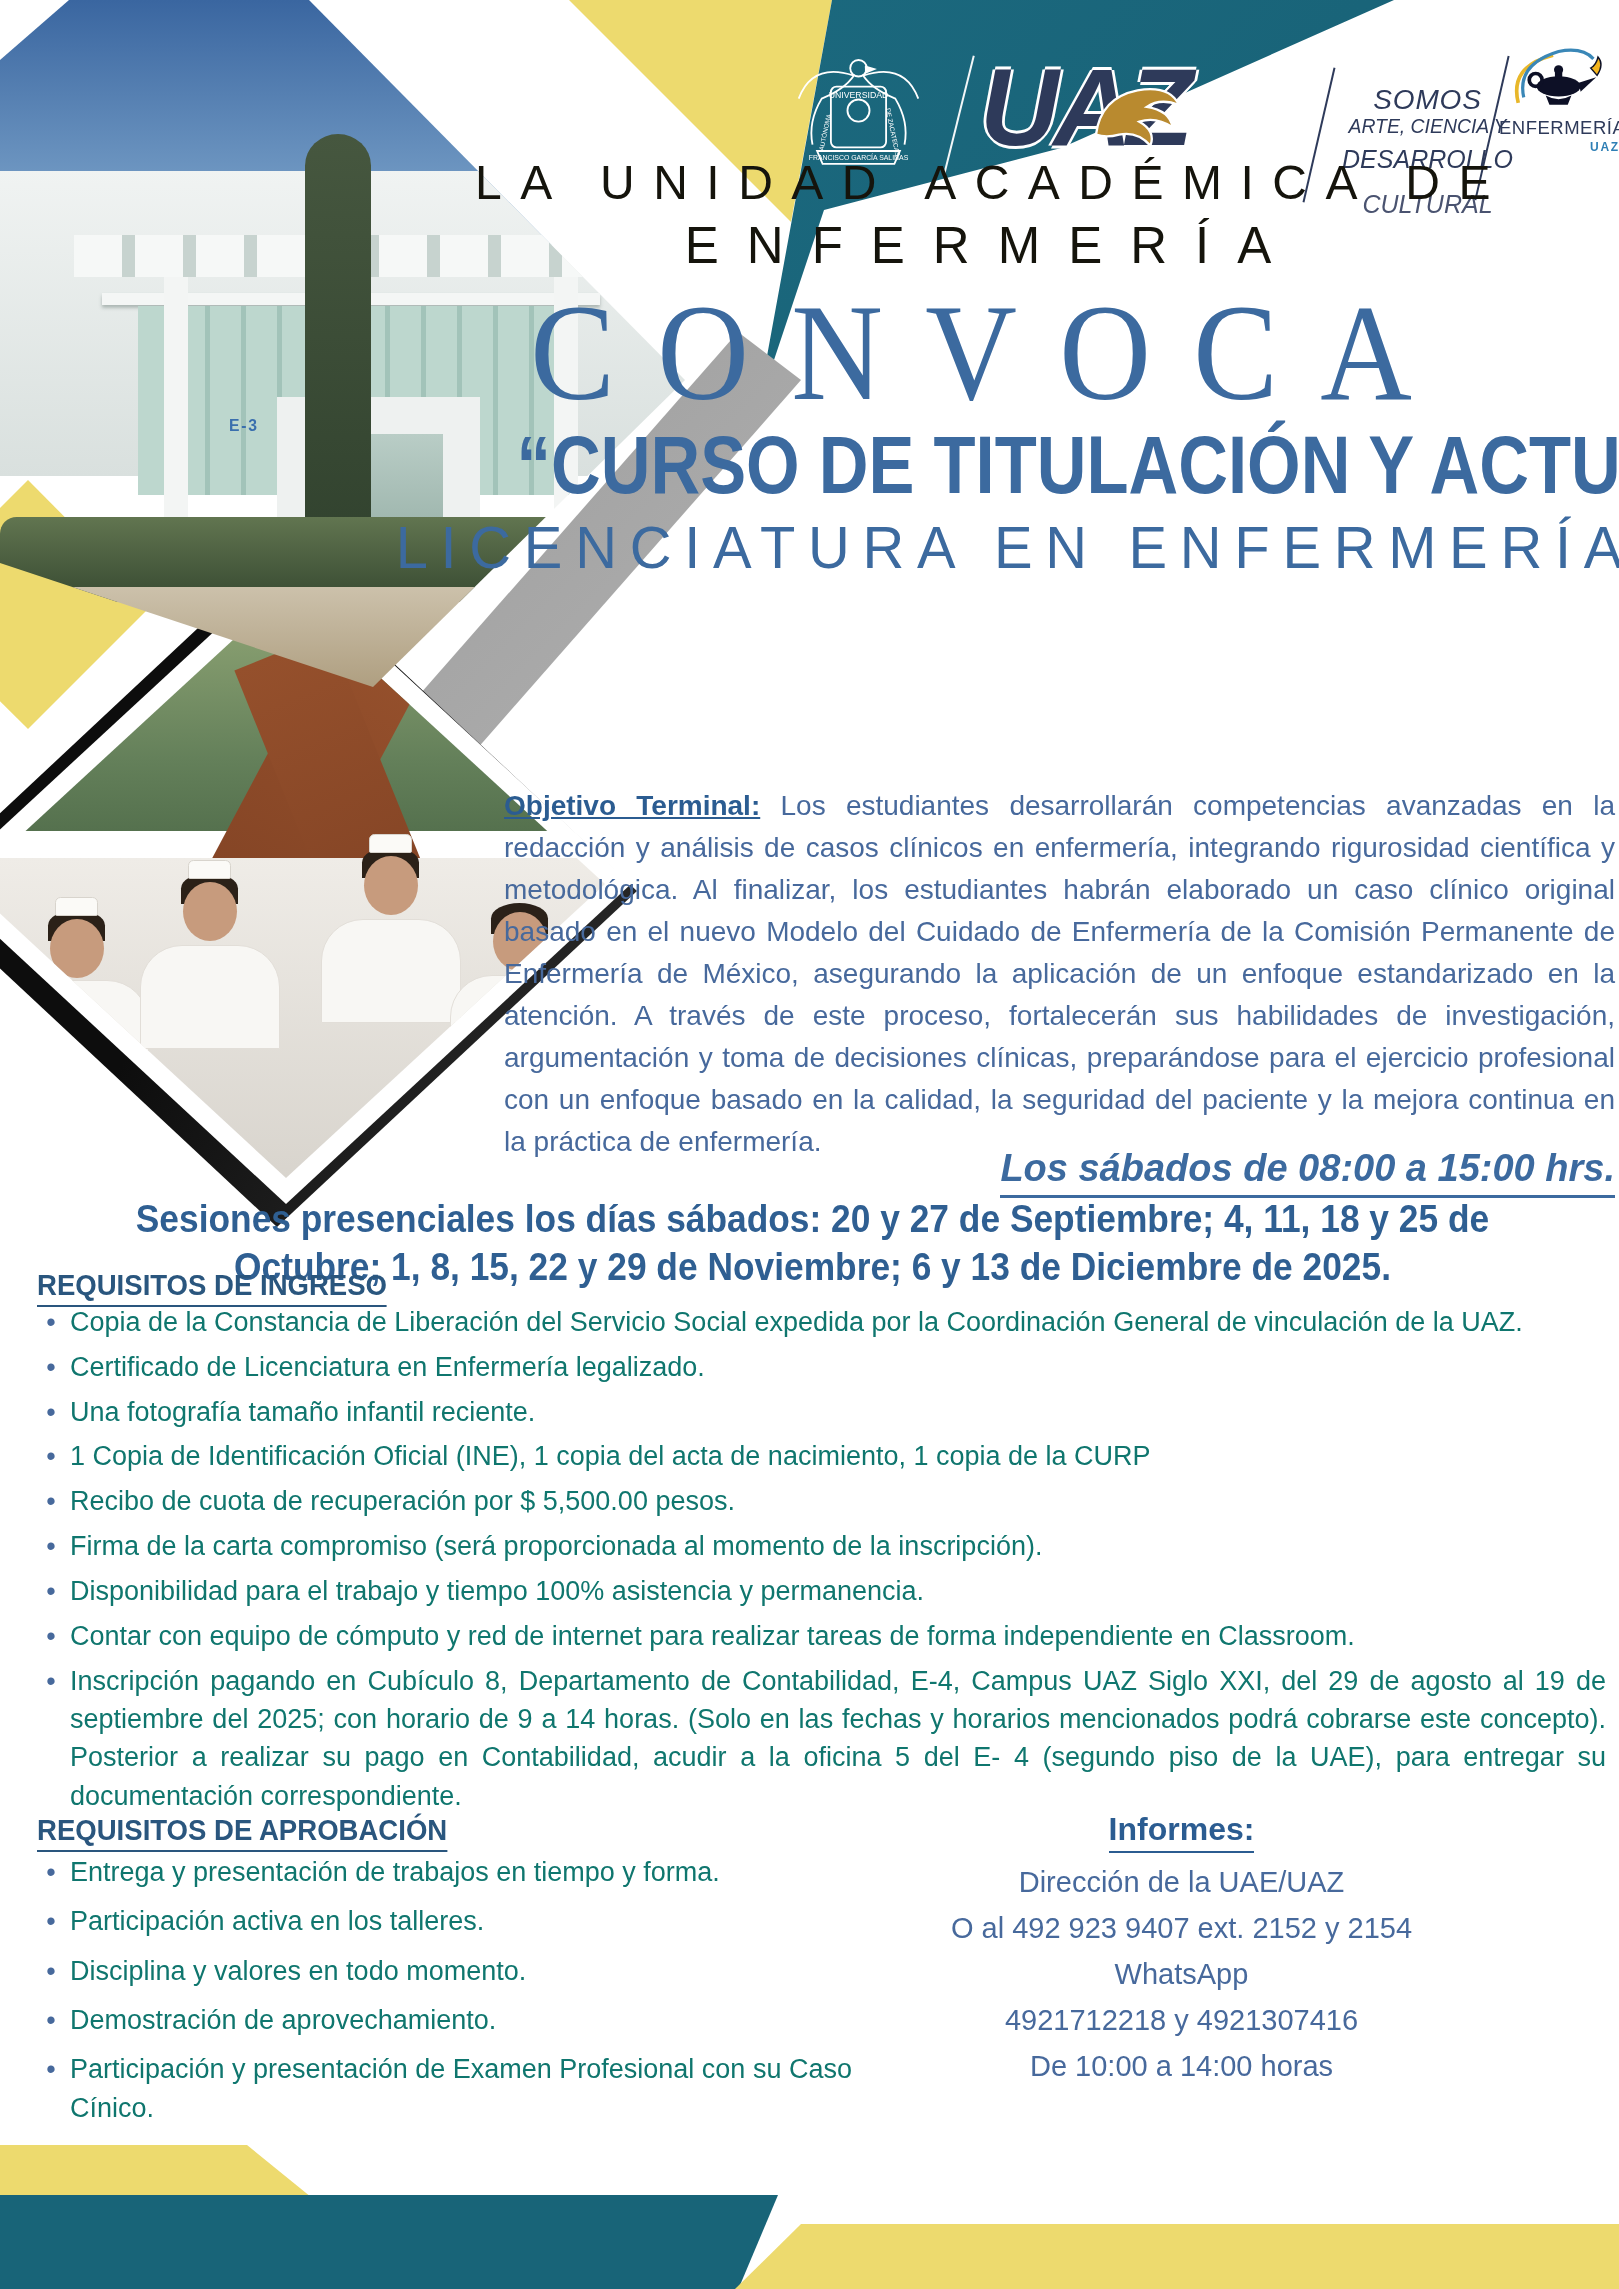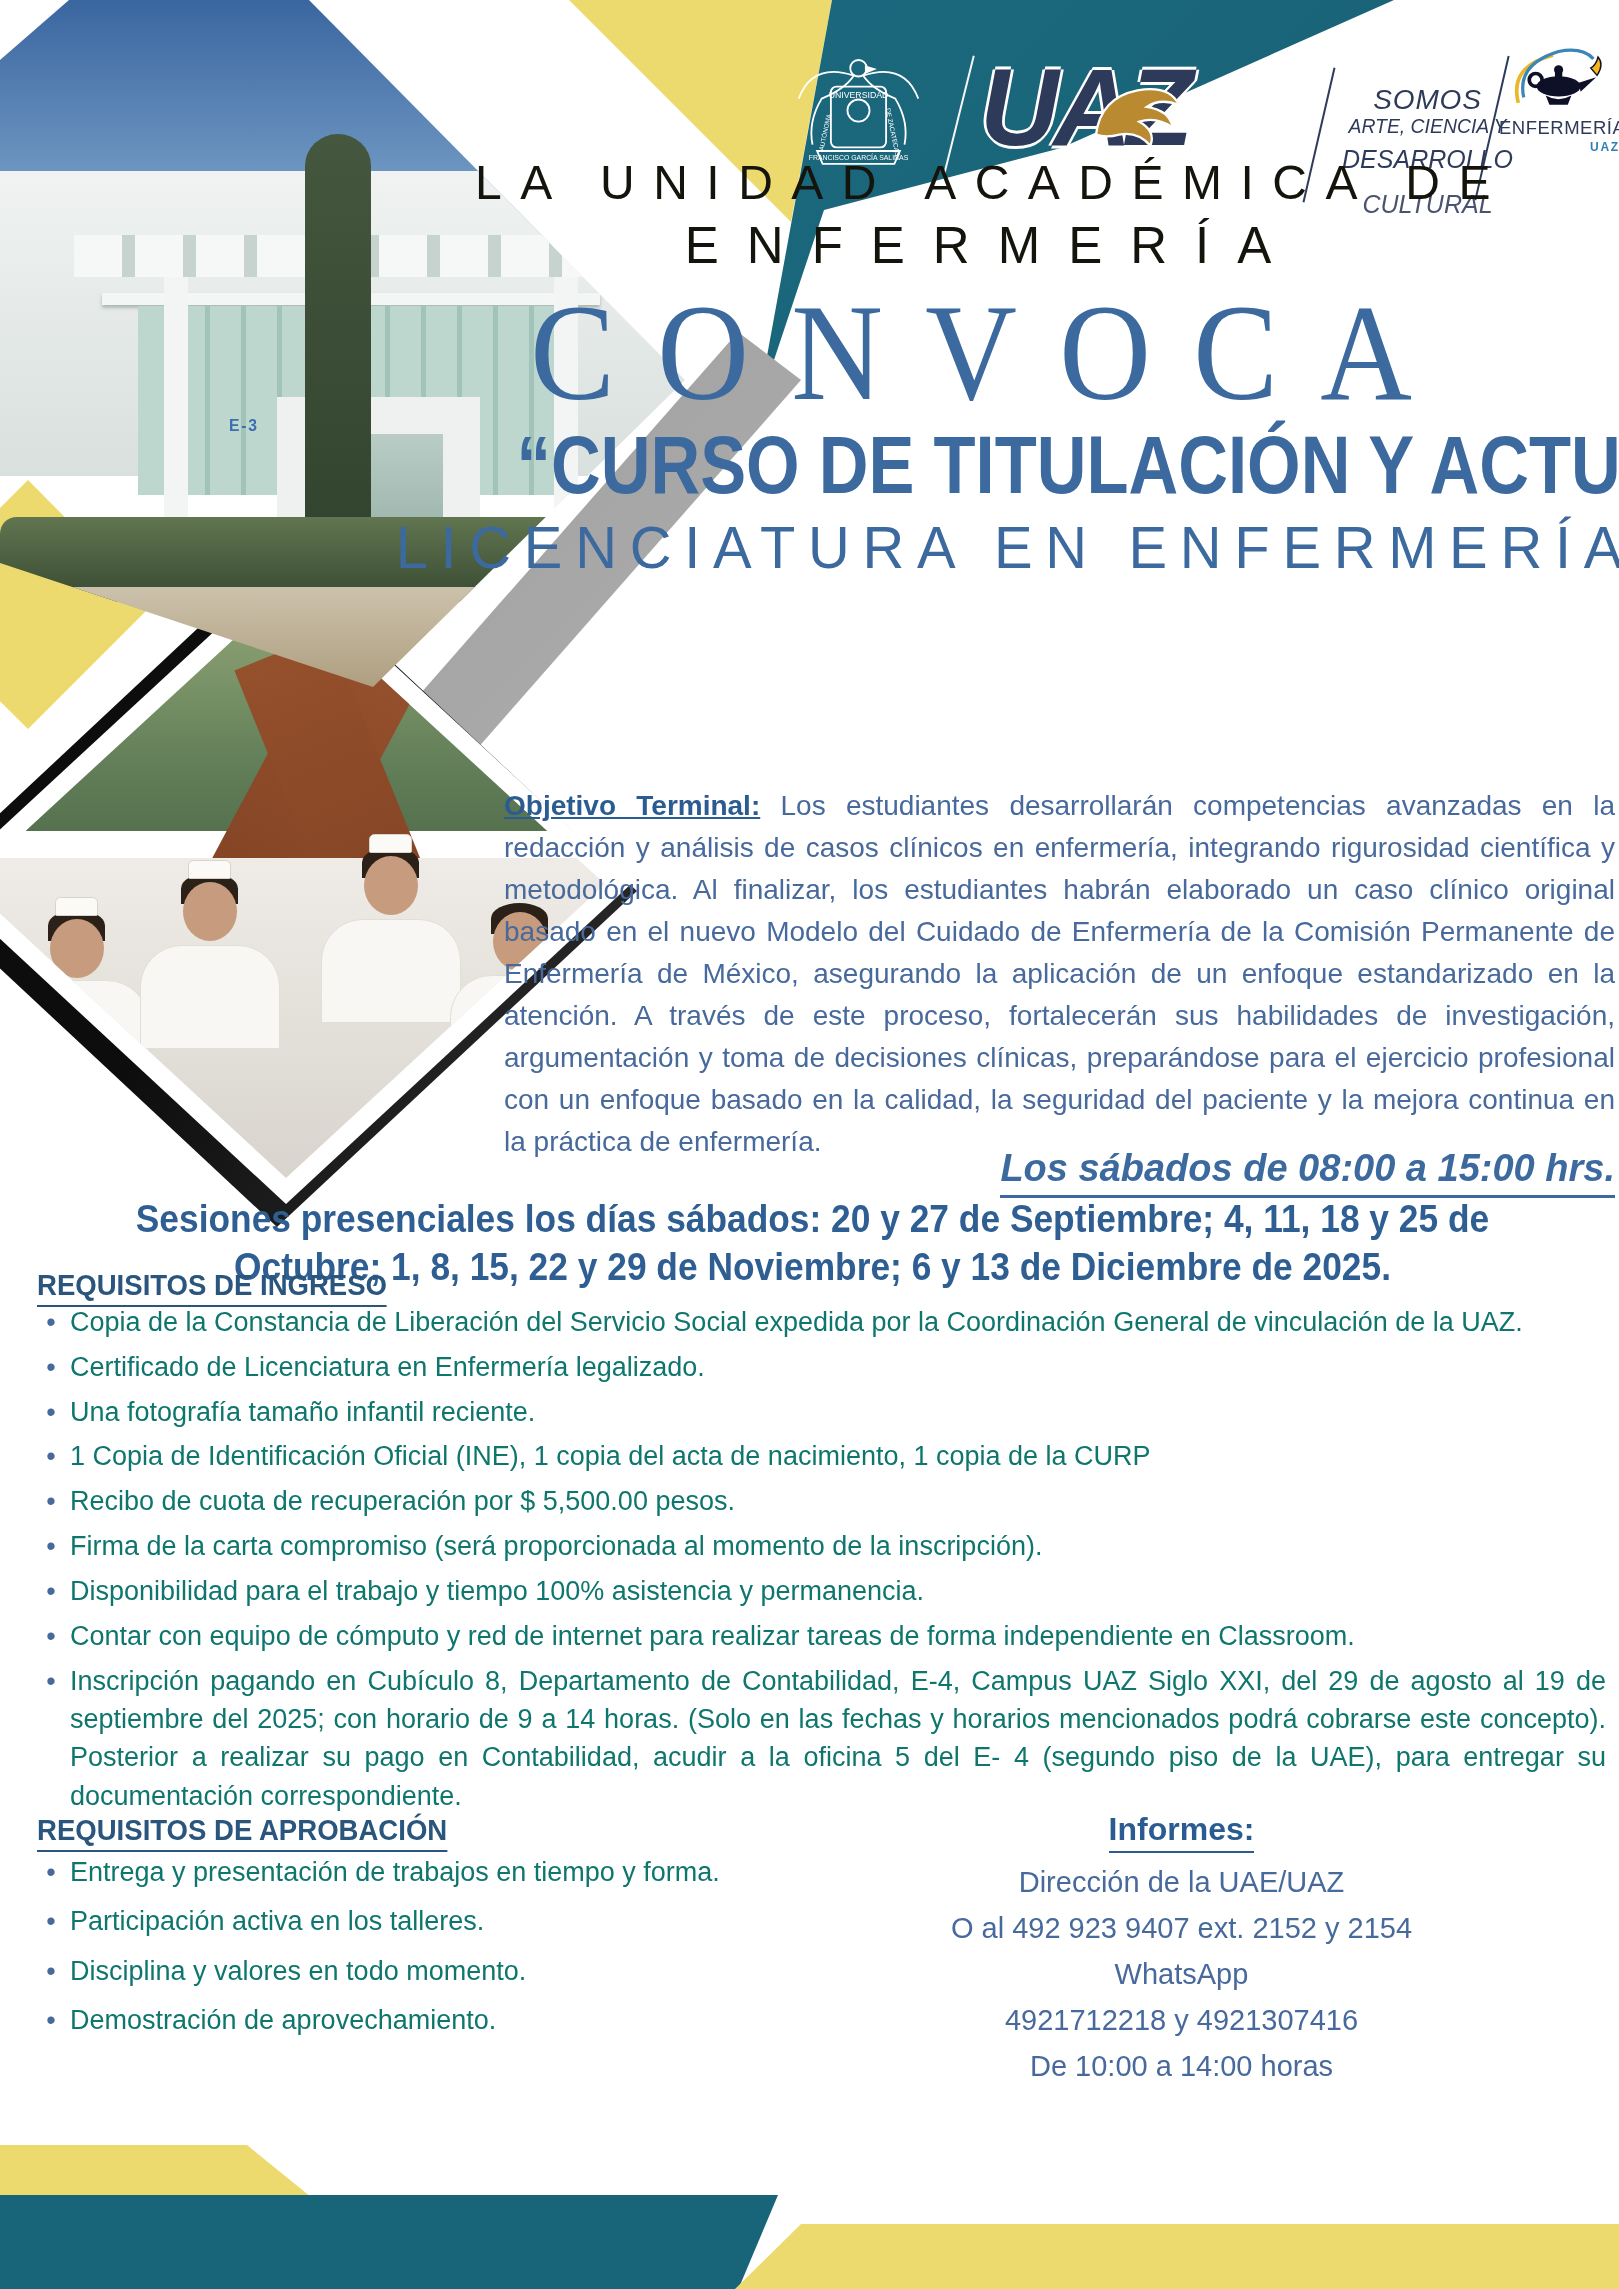--- a/index.html
+++ b/index.html
@@ -254,20 +254,21 @@
     </ul>
 
   <div class="txt h-aprob">
     <span class="req-heading">REQUISITOS DE APROBACIÓN</span>
   </div>
   <ul class="txt list aprob-list">
       <li>Entrega y presentación de trabajos en tiempo y forma.</li>
       <li>Participación activa en los talleres.</li>
       <li>Disciplina y valores en todo momento.</li>
       <li>Demostración de aprovechamiento.</li>
+      <li>Participación y presentación de Examen Profesional con su Caso Cínico.</li>
     </ul>
 
   <div class="txt informes">
     <span class="informes-heading">Informes:</span>
     <ul class="informes-lines">
         <li>Dirección de la UAE/UAZ</li>
         <li>O al 492 923 9407 ext. 2152 y 2154</li>
         <li>WhatsApp</li>
         <li>4921712218 y 4921307416</li>
         <li>De 10:00 a 14:00 horas</li>

